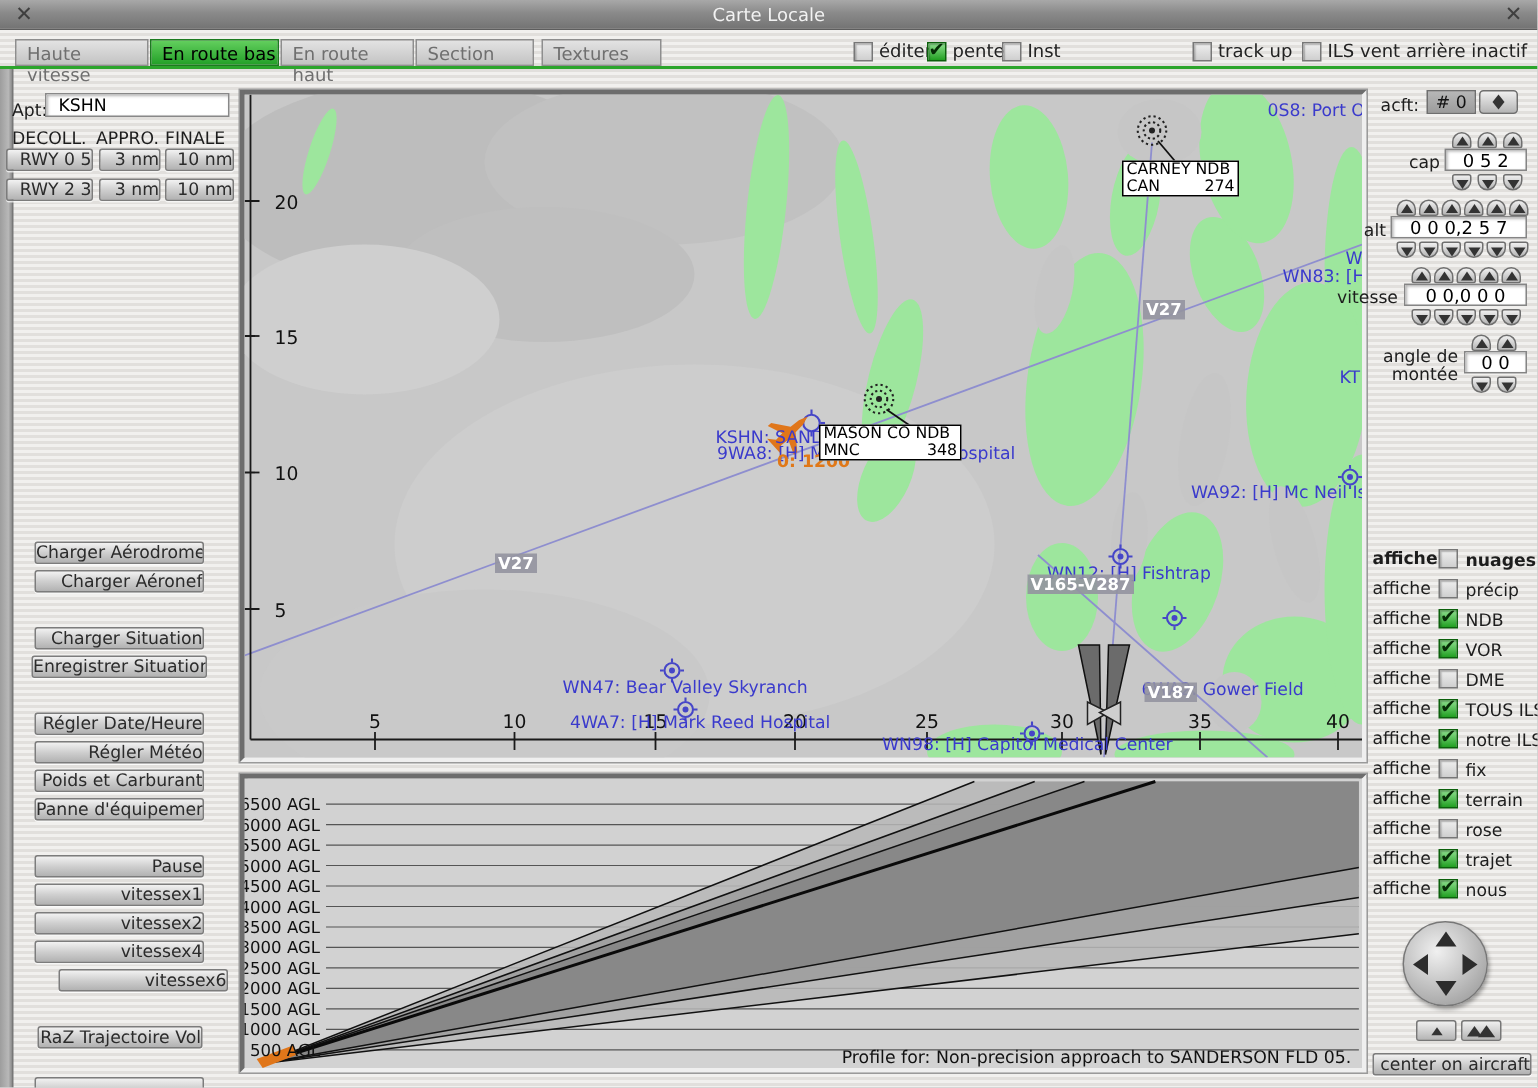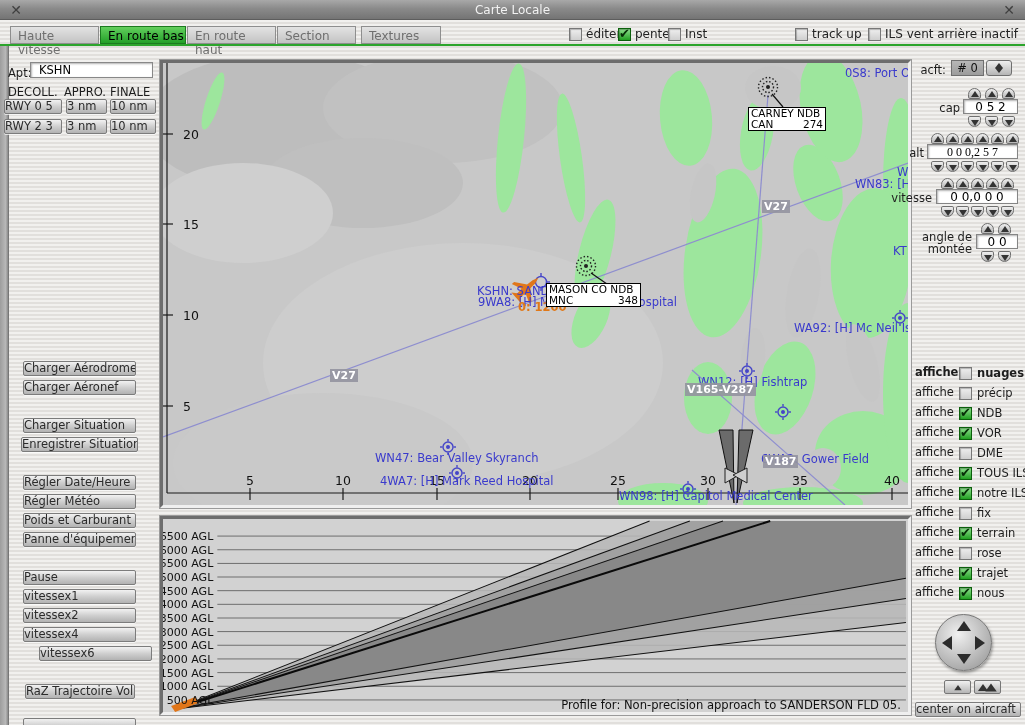--- a/index.html
+++ b/index.html
@@ -32,21 +32,21 @@
     background:linear-gradient(180deg,#efefef,#cfcfcf);
     border:1px solid #777; box-shadow:inset 1px 1px 1px rgba(0,0,0,.25); position:relative; }
   .cb.checked { background:linear-gradient(180deg,#8fe08f,#22a022); border-color:#0c600c; }
   .cb.checked::after { content:"✔"; position:absolute; left:0px; top:-3px; font-size:13px;
     color:#062d06; font-weight:bold; }
   .topcb { position:absolute; top:27px; height:14px; white-space:nowrap; }
   .topcb .lbl { margin-left:4px; font-size:12px; color:#222; vertical-align:middle; }
 
   
   .btn { position:absolute; height:15px; background:linear-gradient(180deg,#f2f2f2 0%,#cfcfcf 50%,#b2b2b2 100%);
-    border:1px solid #7c7c7c; border-radius:2px; text-align:left; font-size:11.5px;
+    border:1px solid #7c7c7c; border-radius:2px; text-align:right; font-size:11.5px;
     color:#2b2b2b; line-height:13px; box-shadow:0 1px 0 rgba(255,255,255,.7); cursor:default;
     white-space:nowrap; overflow:hidden; }
 
   
   .flabel { position:absolute; font-size:11.5px; color:#1d1d1d; white-space:nowrap; }
   .tinput { position:absolute; background:#fff; border:1px solid #888;
     box-shadow:inset 1px 1px 2px rgba(0,0,0,.3); font-family:inherit; font-size:11.5px;
     padding-left:8px; color:#000; }
   .leftstrip { position:absolute; left:0; top:46px; width:9px; height:679px;
     background:linear-gradient(90deg,#9d9d9d,#b8b8b8 70%,#8a8a8a); border-right:1px solid #777; }
@@ -330,21 +330,21 @@
       
       <div class="maplabel" style="left:682px;top:3px;">0S8: Port O</div>
       <div class="maplabel" style="left:734px;top:102px;">W</div>
       <div class="maplabel" style="left:692px;top:114px;">WN83: [H</div>
       <div class="maplabel" style="left:730px;top:181px;">KT</div>
       <div class="maplabel" style="left:631px;top:258px;">WA92: [H] Mc Neil Isla</div>
       <div class="maplabel" style="left:535px;top:312px;">WN12: [H] Fishtrap</div>
       <div class="maplabel" style="left:598px;top:352px;margin-top:37px;">6WA2: Gower Field</div>
       <div class="maplabel" style="left:212px;top:388px;">WN47: Bear Valley Skyranch</div>
       <div class="maplabel" style="left:217px;top:411px;">4WA7: [H] Mark Reed Hospital</div>
-      <div class="maplabel" style="left:456px;top:426px;">WN98: [H] Capitol Medical Center</div>
+      <div class="maplabel" style="left:425px;top:426px;">WN98: [H] Capitol Medical Center</div>
       <div class="maplabel" style="left:314px;top:221px;">KSHN: SANDERSON</div>
       <div class="maplabel" style="left:315px;top:232px;">9WA8: [H] Mason General Hospital</div>
       <div class="maplabel orange" style="left:355px;top:237px;">0: 1200</div>
       <div class="awbadge" style="left:167px;top:306px;">V27</div>
       <div class="awbadge" style="left:599px;top:137px;">V27</div>
       <div class="awbadge" style="left:522px;top:320px;">V165-V287</div>
       <div class="awbadge" style="left:600px;top:392px;">V187</div>
 
       <div class="ndbbox" style="left:585px;top:44px;width:78px;">
         <div>CARNEY NDB</div>
@@ -456,21 +456,21 @@
   <span class="arr up" style="left:976px;top:133px;">
       <span></span>
     </span>
   <span class="arr up" style="left:991px;top:133px;">
       <span></span>
     </span>
   <span class="arr up" style="left:1006px;top:133px;">
       <span></span>
     </span>
   <span class="rlabel" style="left:884px;top:146px;width:40px;">alt</span>
-  <div class="digits" style="left:927px;top:144px;width:91px;height:15px;font-family:Liberation Serif, serif;">0 0 0,2 5 7</div>
+  <div class="digits" style="left:927px;top:144px;width:91px;height:15px;">0 0 0,2 5 7</div>
   <span class="arr dn" style="left:931px;top:161px;">
       <span></span>
     </span>
   <span class="arr dn" style="left:946px;top:161px;">
       <span></span>
     </span>
   <span class="arr dn" style="left:961px;top:161px;">
       <span></span>
     </span>
   <span class="arr dn" style="left:976px;top:161px;">

